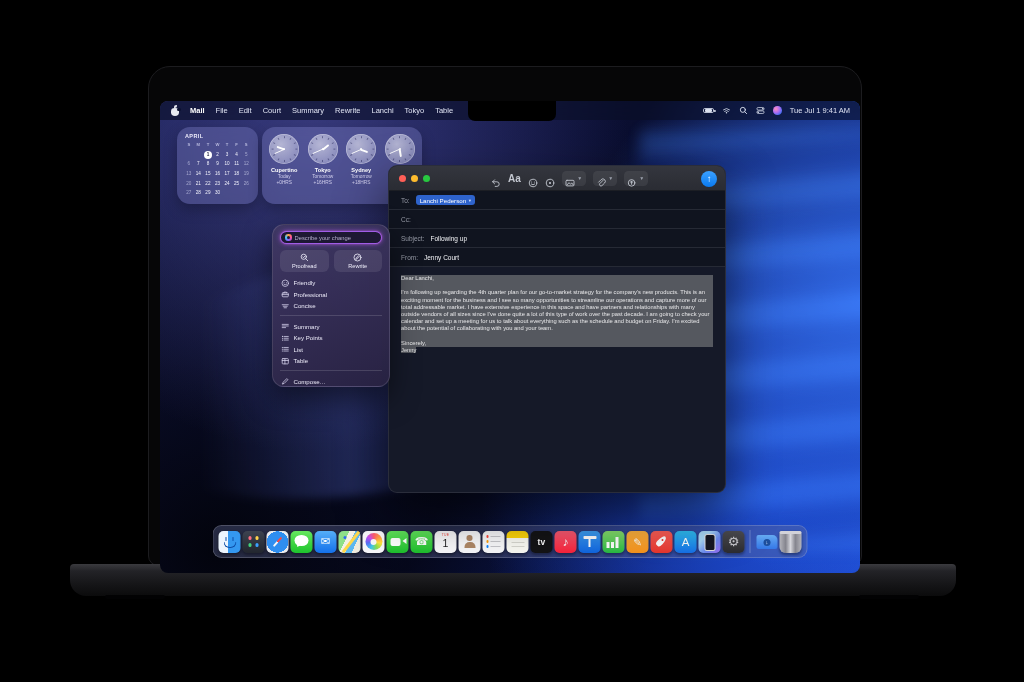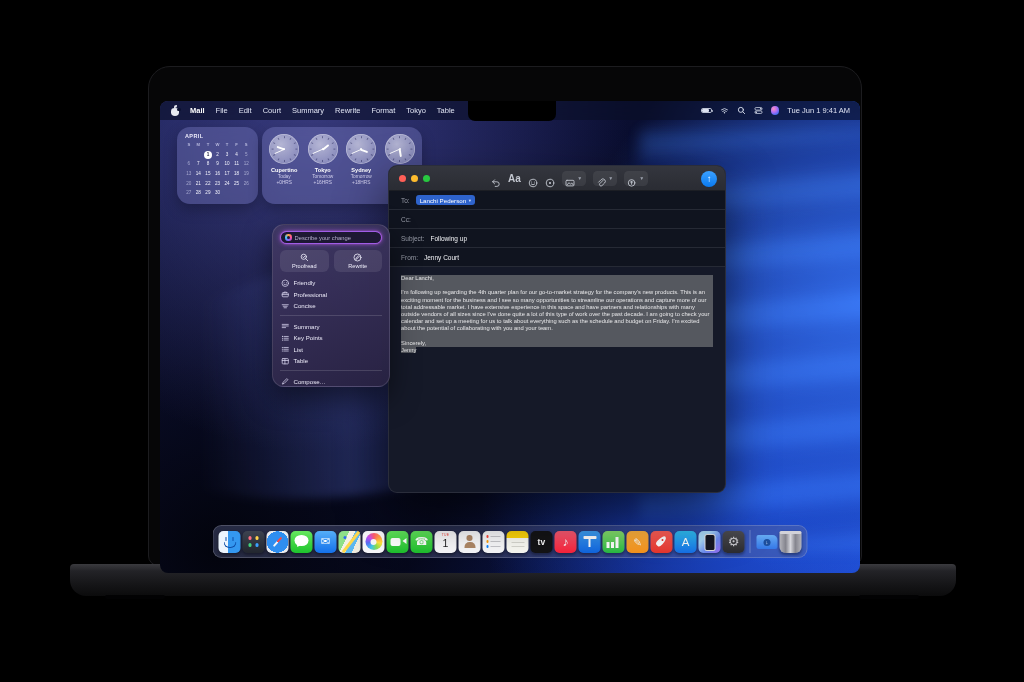--- a/index.html
+++ b/index.html
@@ -239,21 +239,21 @@
 <div class="foot" style="right:105px"></div>
 
 <div class="screen">
   <div class="swirl1"></div>
   <div class="swirl2"></div>
 
   <div class="menubar">
     <span class="apple">
         <i class="bite"></i>
       </span>
-    <span style="display:contents"><span class="menu-item active">Mail</span><span class="menu-item">File</span><span class="menu-item">Edit</span><span class="menu-item">Court</span><span class="menu-item">Summary</span><span class="menu-item">Rewrite</span><span class="menu-item">Format</span><span class="menu-item">Tokyo</span><span class="menu-item">Table</span></span>
+    <span style="display:contents"><span class="menu-item active">Mail</span><span class="menu-item">File</span><span class="menu-item">Edit</span><span class="menu-item">Court</span><span class="menu-item">Summary</span><span class="menu-item">Rewrite</span><span class="menu-item">Lanchi</span><span class="menu-item">Tokyo</span><span class="menu-item">Table</span></span>
     <span class="mb-right">
       <span class="battery"></span>
       <span class="mb-ic">
         <svg viewBox="0 0 10 10" fill="none" stroke="currentColor" stroke-width=".9" stroke-linecap="round">
           <path d="M1.6 4.2a5.2 5.2 0 0 1 6.8 0"></path>
             <path d="M2.9 5.9a3.2 3.2 0 0 1 4.2 0"></path>
             <circle cx="5" cy="7.5" r=".8" fill="currentColor" stroke="none"></circle>
           </svg></span>
       <span class="mb-ic">
         <svg viewBox="0 0 10 10" fill="none" stroke="currentColor" stroke-width="1" stroke-linecap="round">
@@ -261,21 +261,21 @@
             <path d="M6.5 6.5 8.5 8.5"></path>
           </svg></span>
       <span class="mb-ic">
         <svg viewBox="0 0 10 10" fill="none" stroke="currentColor" stroke-width=".8">
           <rect x="1" y="1.7" width="8" height="2.8" rx="1.4"></rect>
             <circle cx="7.5" cy="3.1" r=".9" fill="currentColor" stroke="none"></circle>
           <rect x="1" y="5.5" width="8" height="2.8" rx="1.4"></rect>
             <circle cx="2.5" cy="6.9" r=".9" fill="currentColor" stroke="none"></circle>
           </svg></span>
       <span class="siri"></span>
-      <span class="mb-clock">Tue Jun 1  9:41 AM</span>
+      <span class="mb-clock">Tue Jul 1  9:41 AM</span>
     </span>
   </div>
   <div class="notch"></div>
 
   <div class="widget w-cal">
     <div class="cal-month">APRIL</div>
     <div class="cal-grid">
         <span class="hdr">S</span>
         <span class="hdr">M</span>
         <span class="hdr">T</span>

